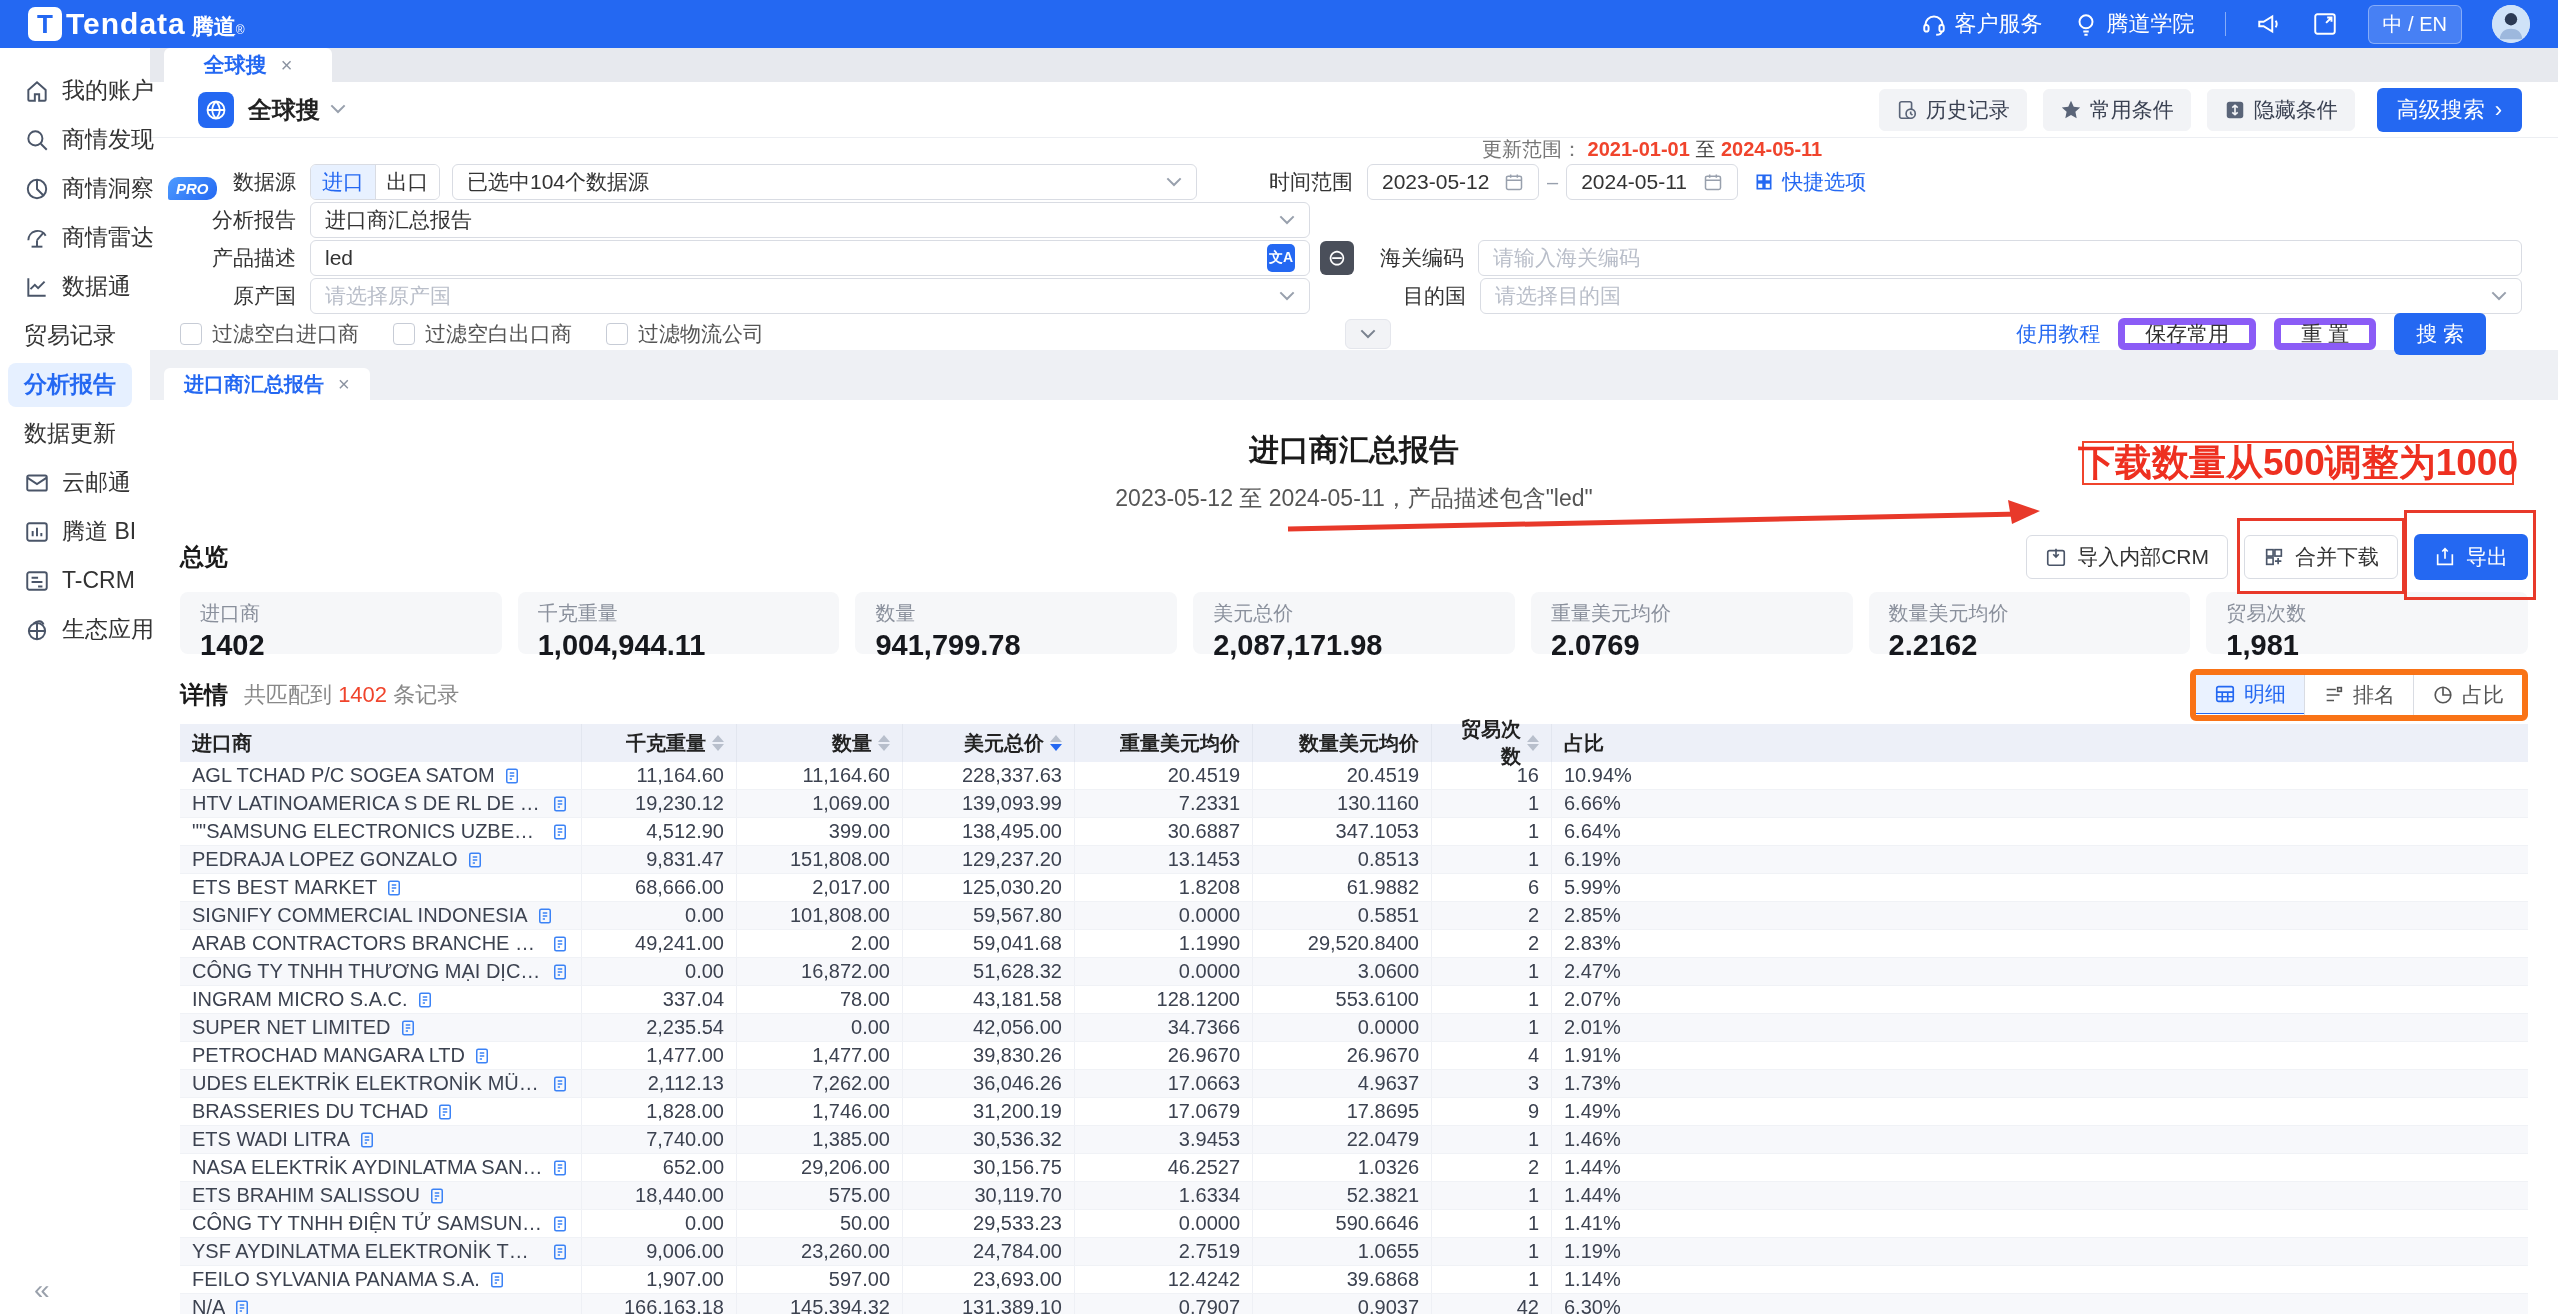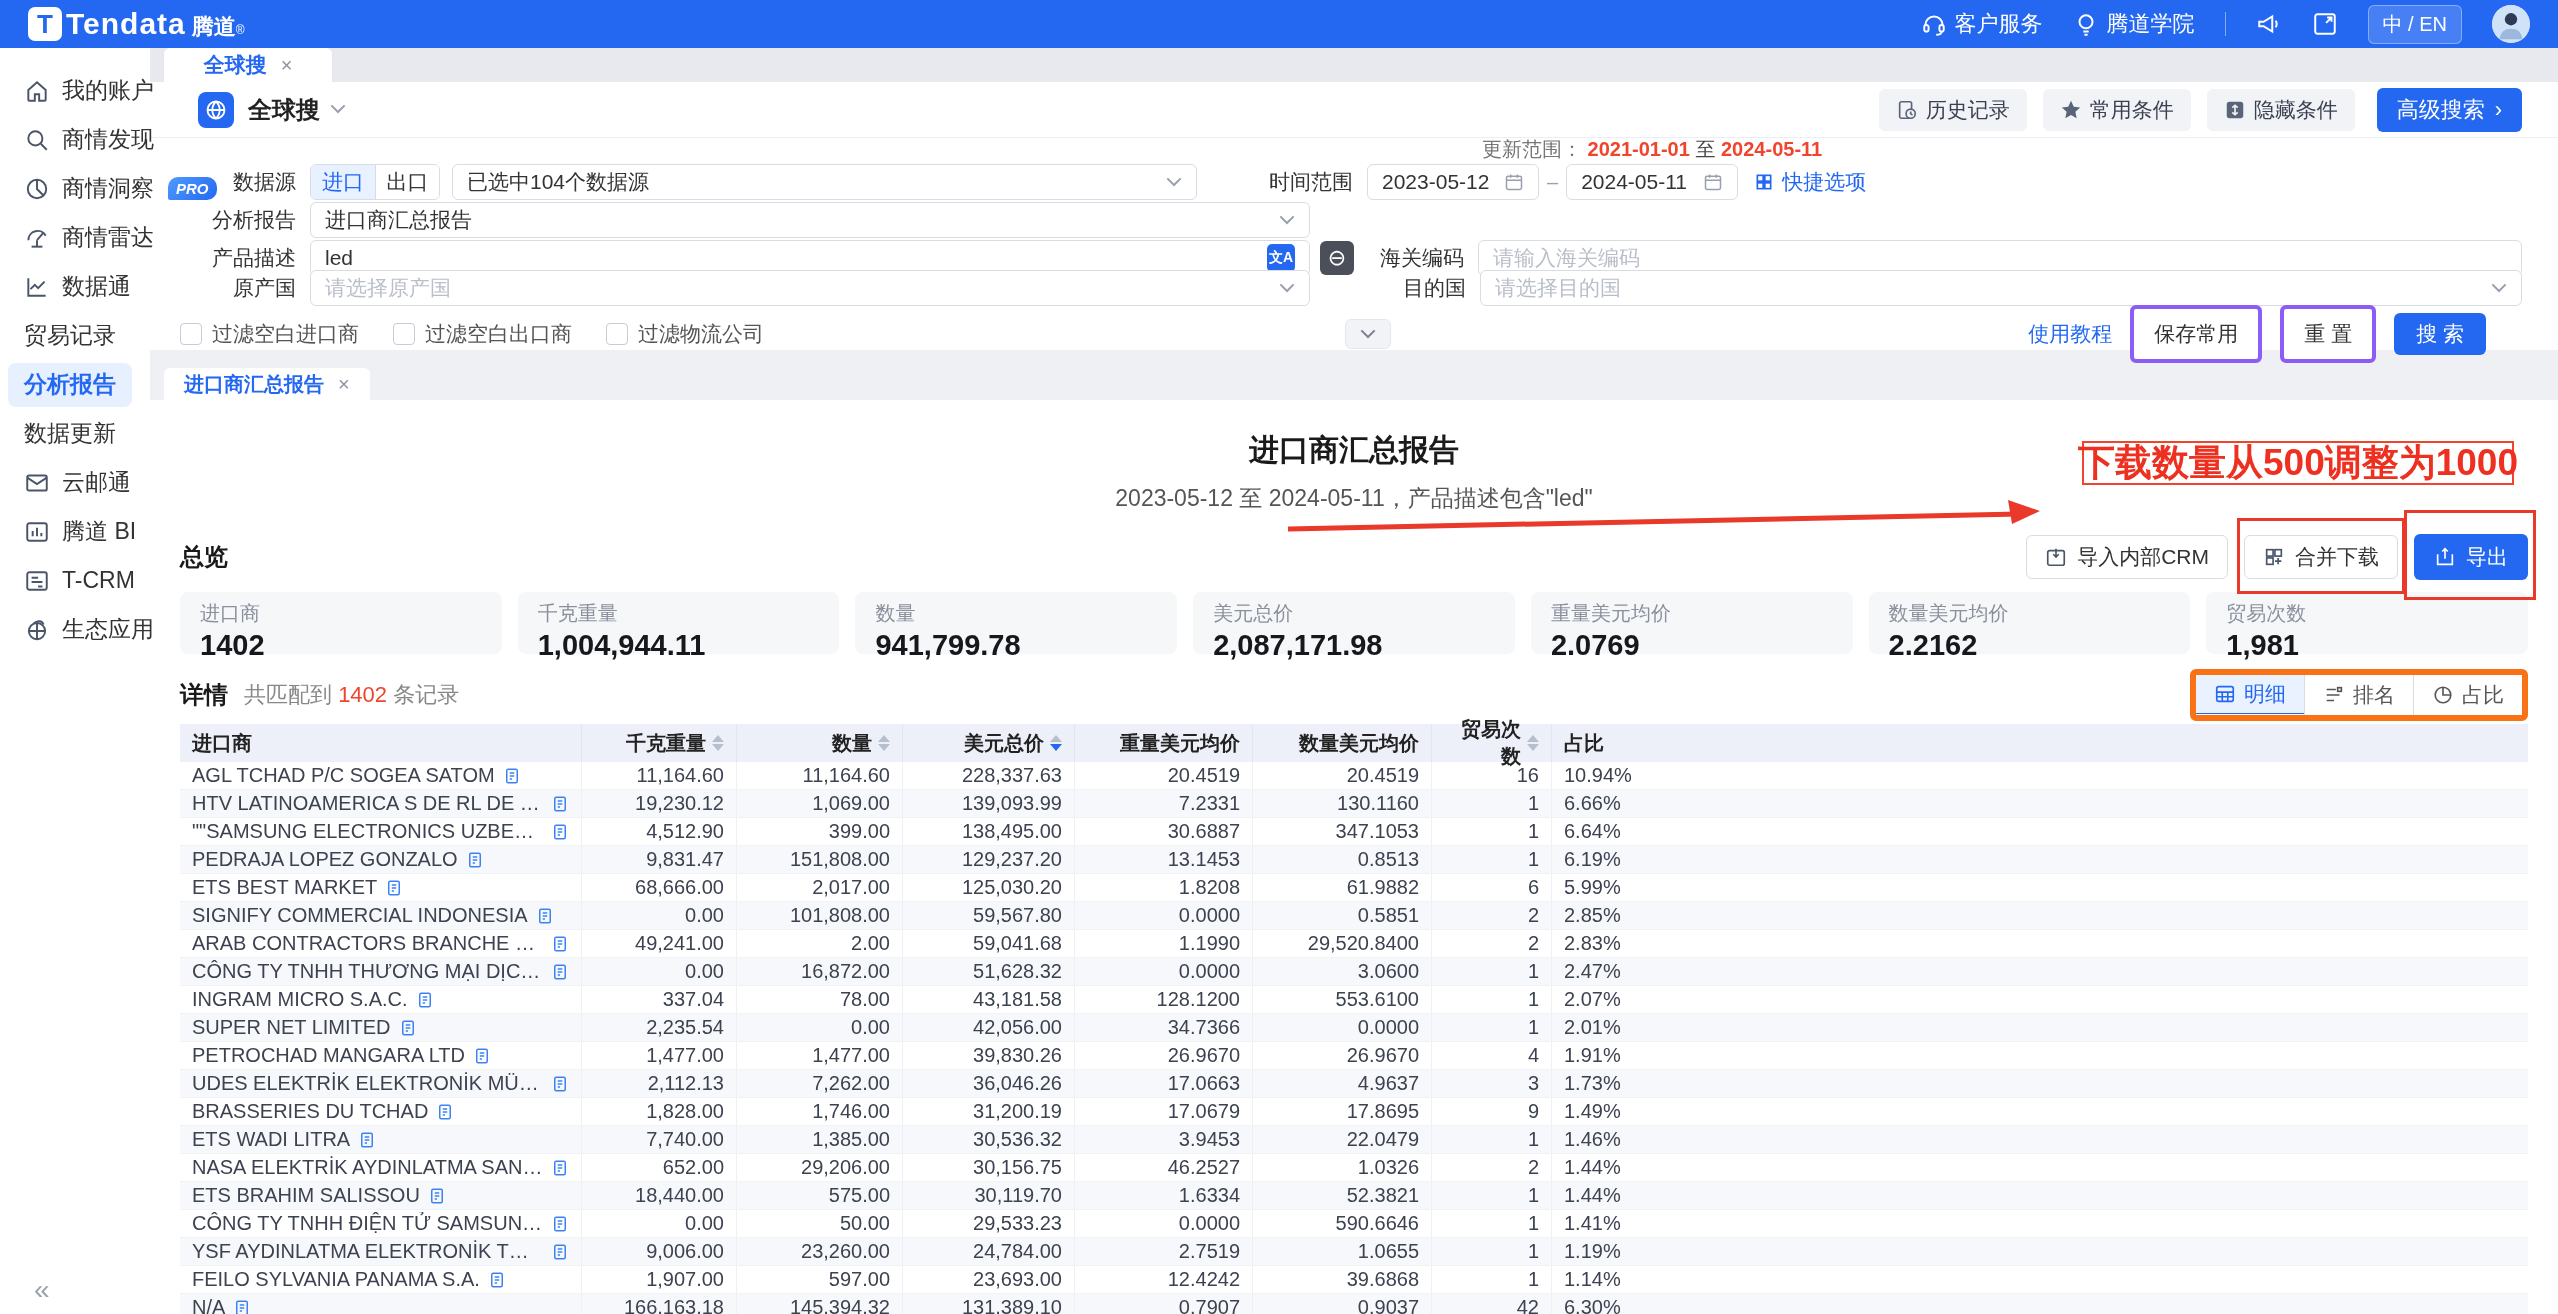--- a/index.html
+++ b/index.html
@@ -72,21 +72,21 @@
   .upd-date { color:#f0442c; font-weight:bold;text-align:right; }
   .upd-to { color:#444; }
   .tr-icon { width:28px; height:28px; border-radius:5px; background:#2468f2; color:#fff; font-size:14px; display:inline-flex; align-items:center; justify-content:center; margin-left:auto; font-weight:bold; }
   .excl-btn { width:34px; height:34px; border-radius:6px; background:#4a4f5a; color:#fff; display:inline-flex; align-items:center; justify-content:center; font-size:22px; margin-left:10px; cursor:pointer; flex:none; }
   .cb-group { display:flex; align-items:center; gap:34px; padding-left:30px; }
   .cb-item { display:flex; align-items:center; gap:10px; font-size:21px; color:#555; cursor:pointer; }
   .cb-box { width:22px; height:22px; border:1px solid #c7ccd6; border-radius:4px; background:#fff; }
   .fold-btn { width:46px; height:30px; background:#f2f3f6; border:1px solid #e4e6ec; border-radius:6px; color:#7a828f; display:flex; align-items:center; justify-content:center; position:absolute; left:1195px; top:3px; cursor:pointer; }
   .f-actions { position:absolute; right:36px; top:0; height:36px; display:flex; align-items:center; gap:18px; }
   .link-blue { color:#2468f2; font-size:21px; cursor:pointer; }
-  .ghost-btn { height:58px; border:4px solid #8b5cf6; background:#fff; border-radius:6px; padding:0 20px; font-size:21px; color:#333; display:flex; align-items:center; cursor:pointer; }
+  .ghost-btn { height:32px; border:7px solid #8b5cf6; background:#fff; border-radius:6px; padding:0 20px; font-size:21px; color:#333; display:flex; align-items:center; cursor:pointer; }
   .primary-btn { height:42px; background:#2468f2; border-radius:6px; padding:0 22px; font-size:21px; color:#fff; display:flex; align-items:center; cursor:pointer; }
 
   
   .report-tabbar { position:absolute; top:320px; left:0; right:0; height:32px; display:flex; align-items:flex-end; }
   .rp-tab { margin-left:14px; height:32px; background:#fff; border-radius:6px 6px 0 0; display:flex; align-items:center; gap:14px; font-size:20px; color:#2468f2; font-weight:bold; padding:0 20px; cursor:pointer; }
   .report-panel { position:absolute; top:352px; left:0; right:0; bottom:0; background:#fff; padding:0 30px; }
   .rp-title { margin-top:30px; text-align:center; font-size:30px; font-weight:bold; color:#1a1a1a; }
   .rp-sub { margin-top:12px; text-align:center; font-size:23px; color:#555; }
   .overview-row { margin-top:20px; position:relative; height:46px; display:flex; align-items:center; }
   .sec-title { font-size:24px; font-weight:bold; color:#1a1a1a; }
@@ -458,21 +458,21 @@
           <span>led</span>
           <span class="tr-icon">文A</span>
         </div>
         <span class="excl-btn">⊖</span>
         <div class="f-label2" style="width:124px;">海关编码</div>
         <div class="field" style="flex:1;">
           <span class="placeholder">请输入海关编码</span>
         </div>
       </div>
 
-      <div class="f-row" style="top:120px;">
+      <div class="f-row" style="top:128px;">
         <div class="f-label">原产国</div>
         <div class="field" style="width:1000px;">
           <span class="placeholder">请选择原产国</span>
           <span class="chev-g">
               <svg viewBox="0 0 12 8" width="16">
                 <path d="M1 1l5 5 5-5" fill="none" stroke="currentColor" stroke-width="1.5"></path>
               </svg>
             </span>
         </div>
         <div class="f-label2" style="width:170px;">目的国</div>

